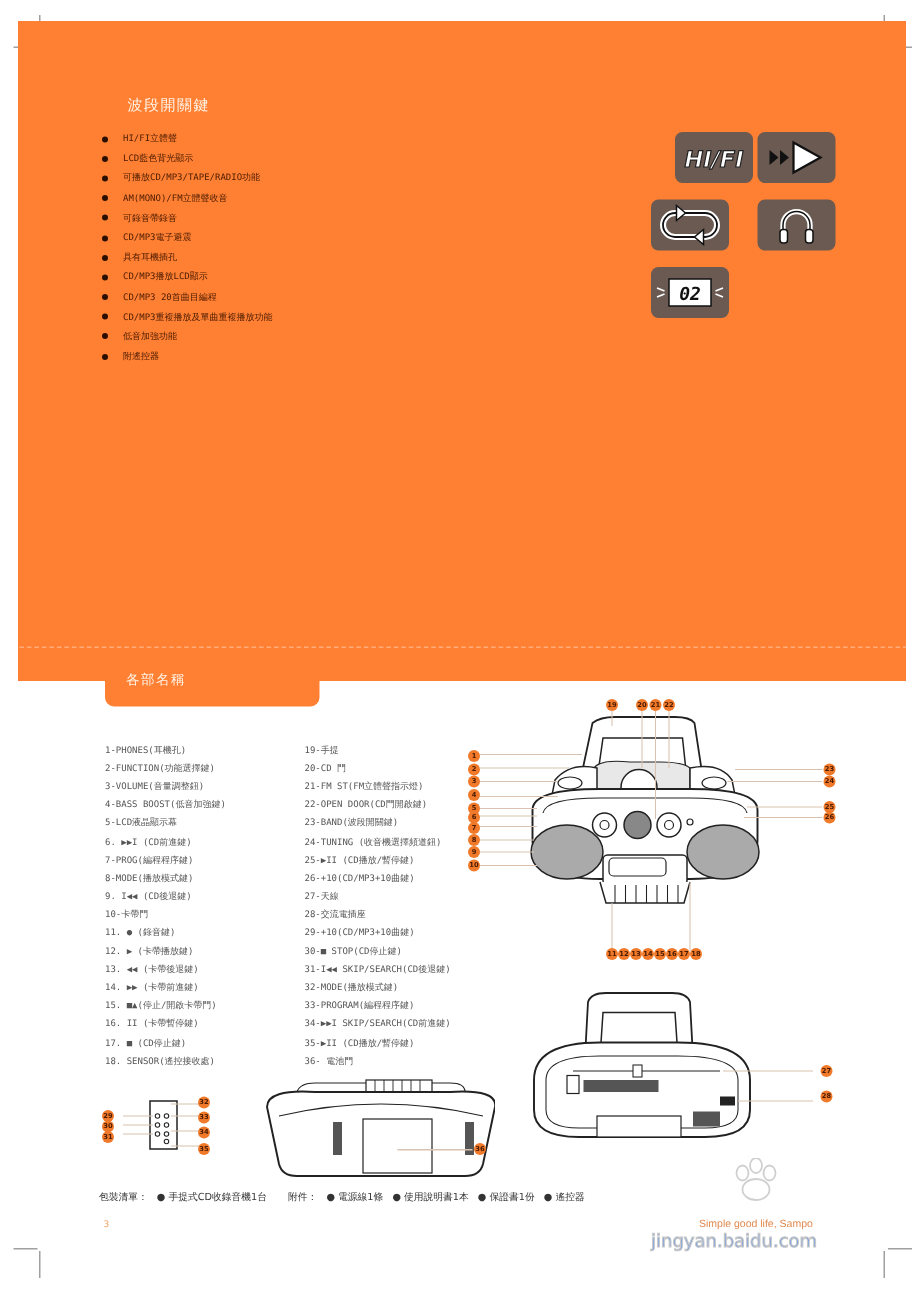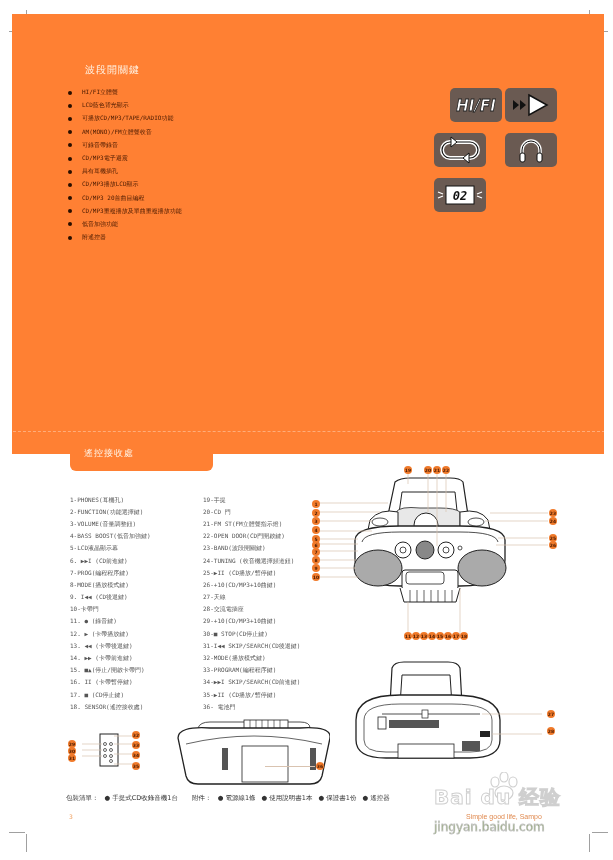--- a/index.html
+++ b/index.html
@@ -59,21 +59,21 @@
     position: absolute; left: 66px; top: 794px; font-size: 6.5px; color: #333;
     white-space: nowrap; font-family: "DejaVu Sans", sans-serif;
   }
   .contents-line span { margin-right: 4px; }
   .page-number { position: absolute; left: 69px; top: 813px; font-size: 6px; color: #f0a060; }
 
   .watermark { position: absolute; left: 430px; top: 772px; width: 150px; height: 60px; }
   .wm-main { position: absolute; left: 4px; top: 12px; font-size: 20px; font-weight: bold; color: #ffffff;
     -webkit-text-stroke: 1px #cfcfcf; letter-spacing: 1px; font-family: "DejaVu Sans", sans-serif; }
   .wm-slogan { position: absolute; left: 36px; top: 41px; font-size: 7px; color: #e08a50; font-family: "Liberation Sans", sans-serif; }
-  .wm-url { position: absolute; left: 4px; top: 48px; font-size: 12px; color: #4d7c0f; -webkit-text-stroke: 0.8px #c8c8c8; font-family: "DejaVu Sans", sans-serif; }
+  .wm-url { position: absolute; left: 4px; top: 48px; font-size: 12px; color: #3b82f6; -webkit-text-stroke: 0.8px #c8c8c8; font-family: "DejaVu Sans", sans-serif; }
 </style>
 </head>
 <body>
 
 <div class="crop" style="left:26px;top:10px;width:1px;height:18px;"></div>
 <div class="crop" style="left:9px;top:31px;width:16px;height:1px;"></div>
 <div class="crop" style="left:589px;top:10px;width:1px;height:18px;"></div>
 <div class="crop" style="left:592px;top:31px;width:16px;height:1px;"></div>
 <div class="crop" style="left:9px;top:832px;width:16px;height:1px;"></div>
 <div class="crop" style="left:26px;top:834px;width:1px;height:18px;"></div>
@@ -171,21 +171,21 @@
     <line x1="2" y1="10" x2="7" y2="12" stroke="#fff" stroke-width="1.2"></line>
     <line x1="2" y1="16" x2="7" y2="14" stroke="#fff" stroke-width="1.2"></line>
     <line x1="46" y1="10" x2="41" y2="12" stroke="#fff" stroke-width="1.2"></line>
     <line x1="46" y1="16" x2="41" y2="14" stroke="#fff" stroke-width="1.2"></line>
     <rect x="10" y="4" width="28" height="18" fill="#fff" stroke="#111" stroke-width="1"></rect>
     <text x="24" y="18" text-anchor="middle" font-size="12" font-weight="bold" font-style="italic" fill="#111" font-family="DejaVu Sans Mono, monospace">02</text>
   </svg>
 </div>
 
 <div class="section-tab"></div>
-<div class="section-title">遙控接收處</div>
+<div class="section-title">各部名稱</div>
 
 <ul class="parts-col" style="left:70px;top:494px;">
   <li>1-PHONES(耳機孔)</li>
   <li>2-FUNCTION(功能選擇鍵)</li>
   <li>3-VOLUME(音量調整鈕)</li>
   <li>4-BASS BOOST(低音加強鍵)</li>
   <li>5-LCD液晶顯示幕</li>
   <li>6. ▶▶I (CD前進鍵)</li>
   <li>7-PROG(編程程序鍵)</li>
   <li>8-MODE(播放模式鍵)</li>
@@ -397,16 +397,15 @@
 
 <div class="watermark">
   <svg style="position:absolute;left:56px;top:0;" width="36" height="30" viewBox="0 0 36 30">
     <g fill="#fff" stroke="#d0d0d0" stroke-width="1.2">
       <ellipse cx="9" cy="10" rx="4" ry="5"></ellipse>
         <ellipse cx="18" cy="5" rx="4" ry="5"></ellipse>
       <ellipse cx="27" cy="10" rx="4" ry="5"></ellipse>
         <ellipse cx="18" cy="21" rx="9" ry="7"></ellipse>
     </g>
   </svg>
-  <div class="wm-main">Bai du 经验</div>
   <div class="wm-slogan">Simple good life, Sampo</div>
   <div class="wm-url">jingyan.baidu.com</div>
 </div>
 
 </body></html>

